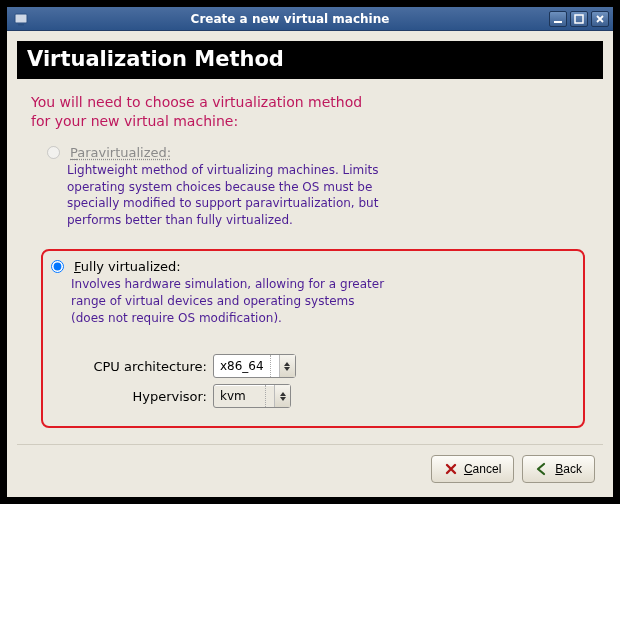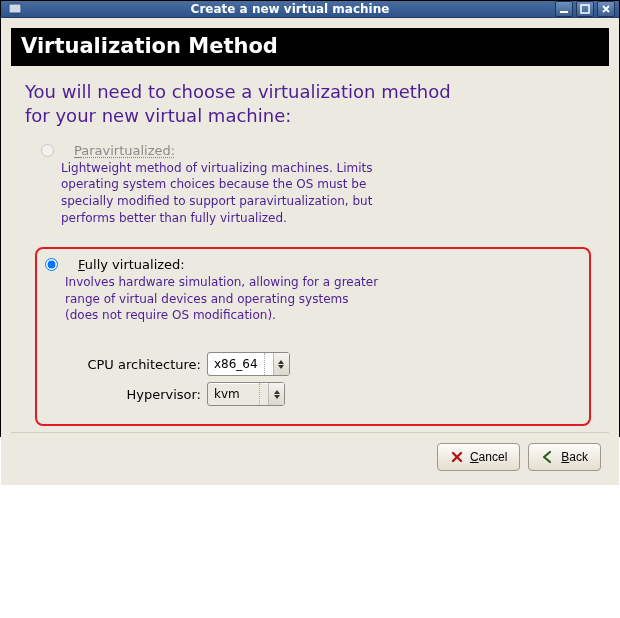--- a/index.html
+++ b/index.html
@@ -8,22 +8,22 @@
     padding: 0;
     font-family: "DejaVu Sans", "Liberation Sans", Arial, sans-serif;
     font-size: 12px;
     background: #fff;
     width: 620px;
     height: 618px;
     overflow: hidden;
   }
   .window {
     width: 620px;
-    height: 437px;
-    border: 1px solid #000000;
+    height: 504px;
+    border: 7px solid #000000;
     display: flex;
     flex-direction: column;
     background: #ece9e0;
   }
   .titlebar {
     height: 24px;
     background: linear-gradient(to bottom, #4a6d9f 0%, #2c5389 100%);
     color: #fff;
     display: flex;
     align-items: center;
@@ -71,42 +71,42 @@
   }
   .heading-bar {
     background: #000;
     color: #fff;
     padding: 6px 10px 8px 10px;
     font-size: 21px;
     font-weight: bold;
     margin-bottom: 10px;
   }
   .intro {
-    font-size: 18px;
-    color: #4c1d95;
+    font-size: 14px;
+    color: #be185d;
     margin: 4px 0 8px 14px;
     line-height: 1.35;
   }
   .options {
     margin-left: 24px;
     margin-right: 18px;
   }
   .option-block {
     margin-bottom: 6px;
     padding: 6px 6px 8px 6px;
   }
   .option-block.highlighted {
     border: 2px solid #e01b24;
     border-radius: 8px;
     padding: 8px 10px 12px 8px;
   }
   .radio-row {
     display: flex;
     align-items: center;
-    gap: 16px;
+    gap: 6px;
     margin-bottom: 2px;
   }
   .radio-row input[type=radio] {
     margin: 0 4px 0 0;
     width: 13px;
     height: 13px;
   }
   .radio-label {
     font-size: 13px;
   }

